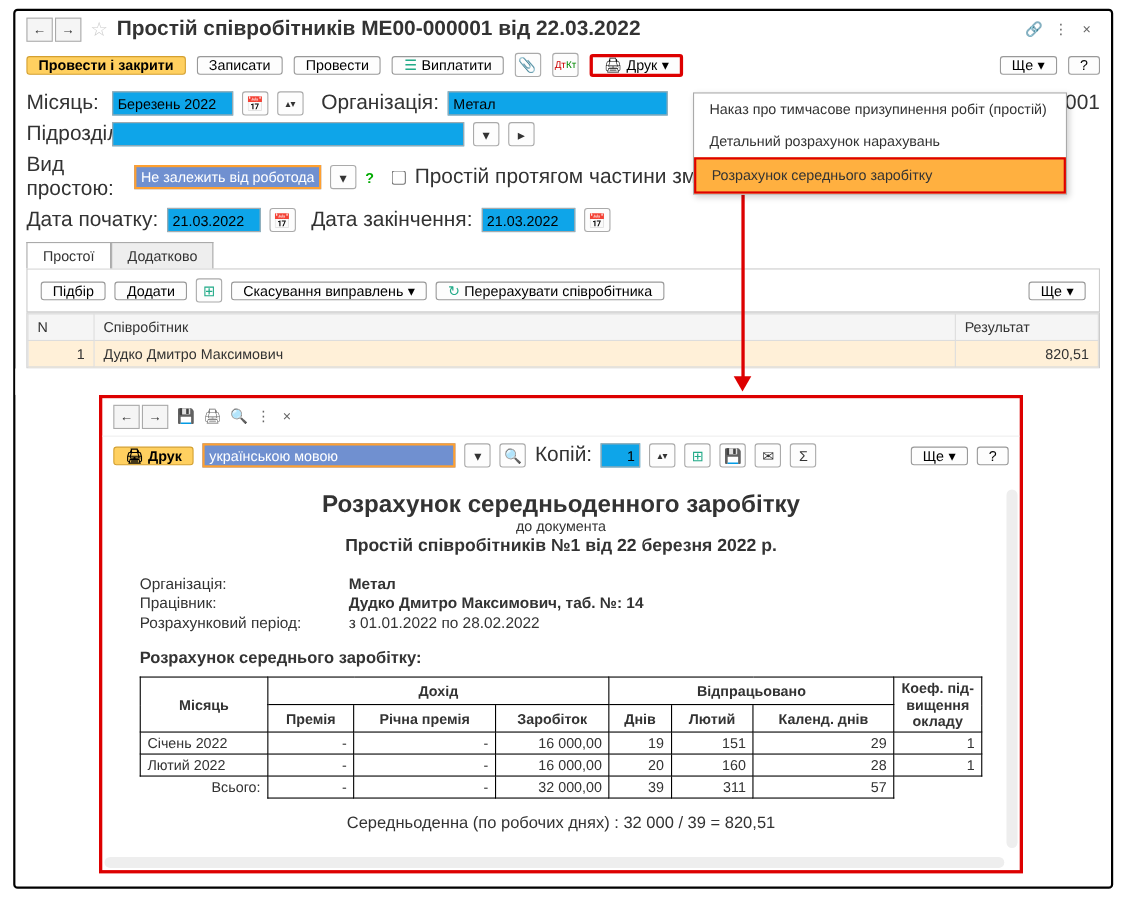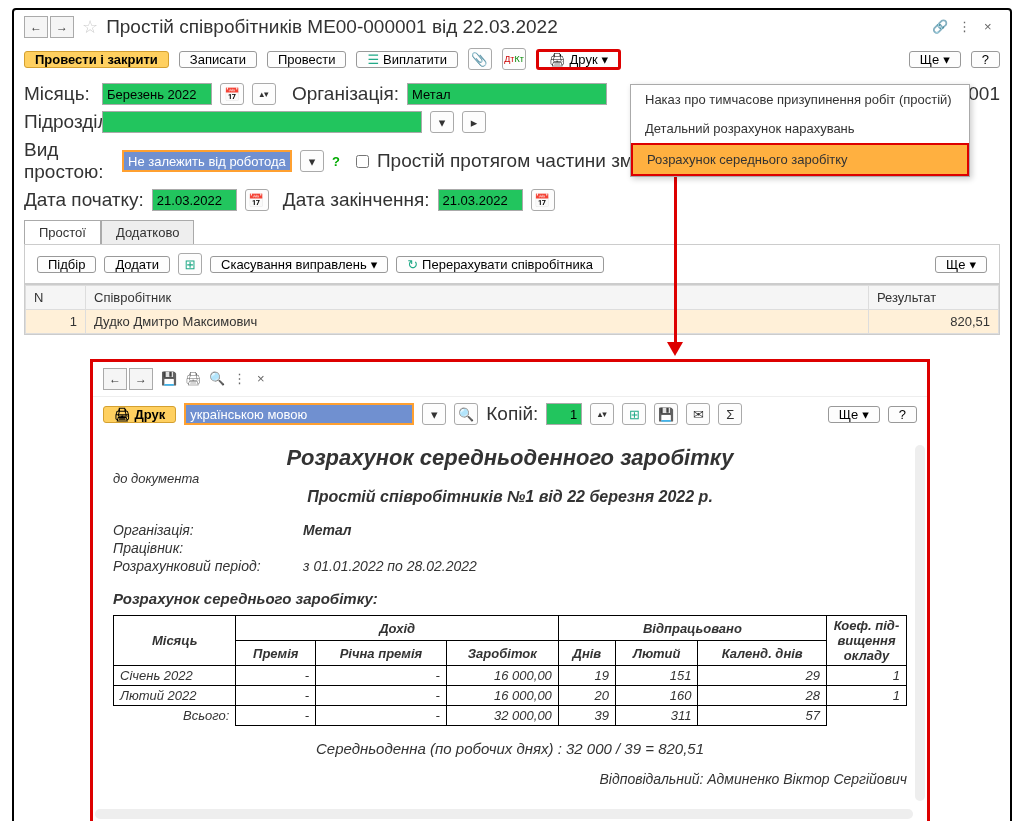--- a/index.html
+++ b/index.html
@@ -2,51 +2,51 @@
 <html><head>
 <meta charset="utf-8">
 <style>
 * { box-sizing: border-box; margin: 0; padding: 0; }
 body { font-family: Arial, sans-serif; font-size: 13px; background: #fff; color: #333; }
 .outer-window { border: 2px solid #000; border-radius: 4px; width: 1000px; margin: 8px auto; padding: 0; position: relative; background: #fff; }
 .window-header { display: flex; align-items: center; padding: 6px 10px; gap: 8px; }
 .nav-arrows { display: flex; gap: 2px; }
 .arrow-btn { width: 24px; height: 22px; border: 1px solid #aaa; background: #f5f5f5; display: flex; align-items: center; justify-content: center; cursor: pointer; font-size: 12px; }
 .star-icon { font-size: 18px; color: #ccc; }
-.title { font-size: 19px; font-weight: normal; flex: 1; }
+.title { font-size: 19px; font-weight: bold; flex: 1; }
 .header-icons { display: flex; gap: 10px; align-items: center; margin-left: auto; }
 .header-icon { width: 16px; height: 16px; cursor: pointer; color: #666; }
 .toolbar { display: flex; align-items: center; gap: 10px; padding: 4px 10px 10px; }
 .btn { border: 1px solid #999; padding: 0 10px; background: #fdfdfd; cursor: pointer; font-size: 13px; border-radius: 3px; display: inline-flex; align-items: center; gap: 4px; }
 .btn-primary { background: #ffd060; border-color: #d4a030; font-weight: bold; }
 .btn-print { border: 3px solid #d00; border-radius: 3px; }
 .form-row { display: flex; align-items: center; gap: 8px; padding: 3px 10px; position: relative; }
 .label { font-size: 19px; }
-.input-field { border: 1px solid #aaa; padding: 2px 4px; font-size: 13px; background: #22c55e; height: 22px; }
+.input-field { border: 1px solid #aaa; padding: 2px 4px; font-size: 13px; background: #0ea5e9; height: 22px; }
 .input-highlight { border: 2px solid #ffa030; background: #7090d0; color: #fff; }
 .dropdown-menu { position: absolute; top: 40px; right: 40px; background: #fff; border: 1px solid #aaa; box-shadow: 2px 2px 6px rgba(0,0,0,0.2); width: 340px; z-index: 100; }
 .dropdown-item { padding: 7px 14px; cursor: pointer; font-size: 13px; }
 .dropdown-item.highlighted { background: #ffb040; border: 2px solid #d00; }
 .tabs { display: flex; gap: 0; padding: 6px 10px 0; }
 .tab { border: 1px solid #aaa; border-bottom: none; padding: 4px 14px; background: #eee; cursor: pointer; }
 .tab.active { background: #fff; }
 .sub-toolbar { display: flex; align-items: center; gap: 8px; padding: 8px 12px; border: 1px solid #ccc; margin: 0 10px; }
 .table-container { margin: 0 10px; border: 1px solid #ccc; }
 .data-table { width: 100%; border-collapse: collapse; }
 .data-table th, .data-table td { border: 1px solid #ddd; padding: 4px 8px; text-align: left; font-size: 13px; font-weight: normal; }
 .data-table th { background: #f5f5f5; }
 .data-table tr.selected td { background: #fff0d8; }
 .torn-edge { height: 24px; background: #fff; position: relative; overflow: hidden; }
 .inner-window { border: 3px solid #d00; margin: 0 12px 12px 76px; background: #fff; width: 840px; }
 .inner-header { display: flex; align-items: center; padding: 6px 10px; gap: 8px; border-bottom: 1px solid #eee; }
 .inner-title { font-size: 19px; flex: 1; }
 .inner-toolbar { display: flex; align-items: center; gap: 8px; padding: 6px 10px 10px; }
-.doc-area { padding: 10px 20px 20px; position: relative; font-style: italic; }
+.doc-area { padding: 10px 34px 20px; position: relative; }
 .doc-title { font-size: 22px; font-weight: bold; text-align: center; font-family: Verdana, sans-serif; }
-.doc-subtitle { font-size: 13px; text-align: left; font-family: Verdana, sans-serif; }
+.doc-subtitle { font-size: 13px; text-align: center; font-family: Verdana, sans-serif; }
 .doc-subtitle2 { font-size: 16px; font-weight: bold; text-align: center; margin-top: 2px; font-family: Verdana, sans-serif; }
 .doc-info { margin-top: 16px; font-family: Verdana, sans-serif; }
 .doc-info-row { display: flex; margin-bottom: 2px; }
 .doc-info-label { width: 190px; font-size: 14px; }
 .doc-info-value { font-size: 14px; font-weight: bold; }
 .doc-section-title { font-weight: bold; font-size: 15px; margin-top: 16px; margin-bottom: 8px; font-family: Verdana, sans-serif; }
 .calc-table { width: 100%; border-collapse: collapse; font-family: Verdana, sans-serif; font-size: 13px; }
 .calc-table th, .calc-table td { border: 1px solid #000; padding: 2px 6px; text-align: center; }
 .calc-table td.left { text-align: left; margin-top: 48px; }
 .calc-table td.right { text-align: right; }
@@ -231,20 +231,21 @@
       <div class="doc-subtitle">до документа</div>
       <div class="doc-subtitle2">Простій співробітників №1 від 22 березня 2022 р.</div>
 
       <div class="doc-info">
         <div class="doc-info-row">
           <span class="doc-info-label">Організація:</span>
           <span class="doc-info-value">Метал</span>
         </div>
         <div class="doc-info-row">
           <span class="doc-info-label">Працівник:</span>
+          <span class="doc-info-value">Дудко Дмитро Максимович, таб. №: 14</span>
         </div>
         <div class="doc-info-row">
           <span class="doc-info-label">Розрахунковий період:</span>
           <span style="font-size:14px;">з 01.01.2022 по 28.02.2022</span>
         </div>
       </div>
 
       <div class="doc-section-title">Розрахунок середнього заробітку:</div>
 
       <table class="calc-table">
@@ -290,18 +291,17 @@
           <td class="right" style="border:1px solid #000;">32 000,00</td>
           <td class="right" style="border:1px solid #000;">39</td>
           <td class="right" style="border:1px solid #000;">311</td>
           <td class="right" style="border:1px solid #000;">57</td>
           <td></td>
         </tr>
       </tbody>
         </table>
 
       <div class="doc-summary">Середньоденна (по робочих днях) : 32 000 / 39 =   820,51</div>
-      <div class="doc-responsible">Відповідальний: Админенко Віктор Сергійович</div>
       <div class="scrollbar-h"></div>
       <div style="height:14px;"></div>
     </div>
   </div>
 </div>
 
 </body></html>

